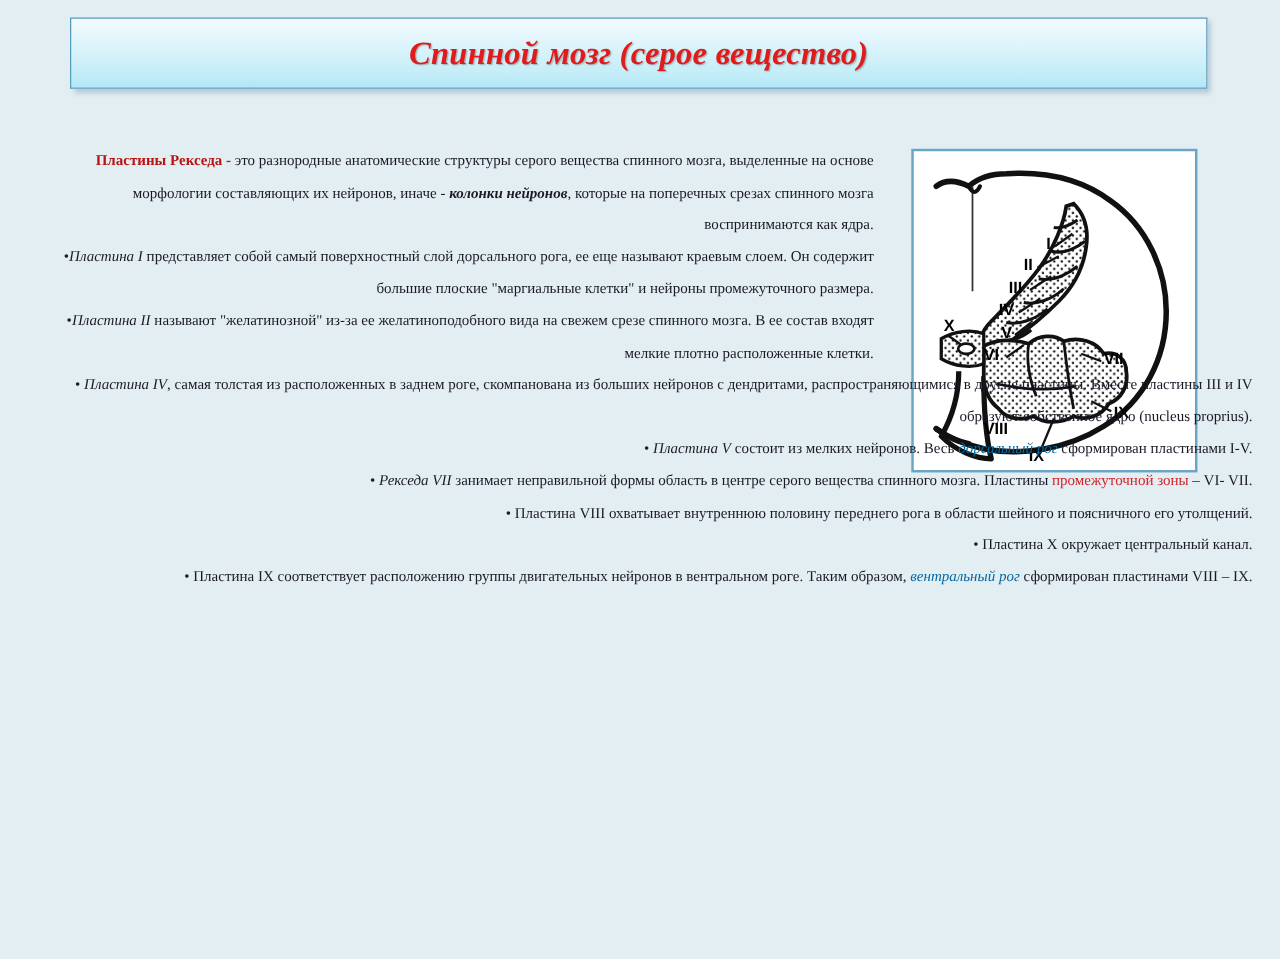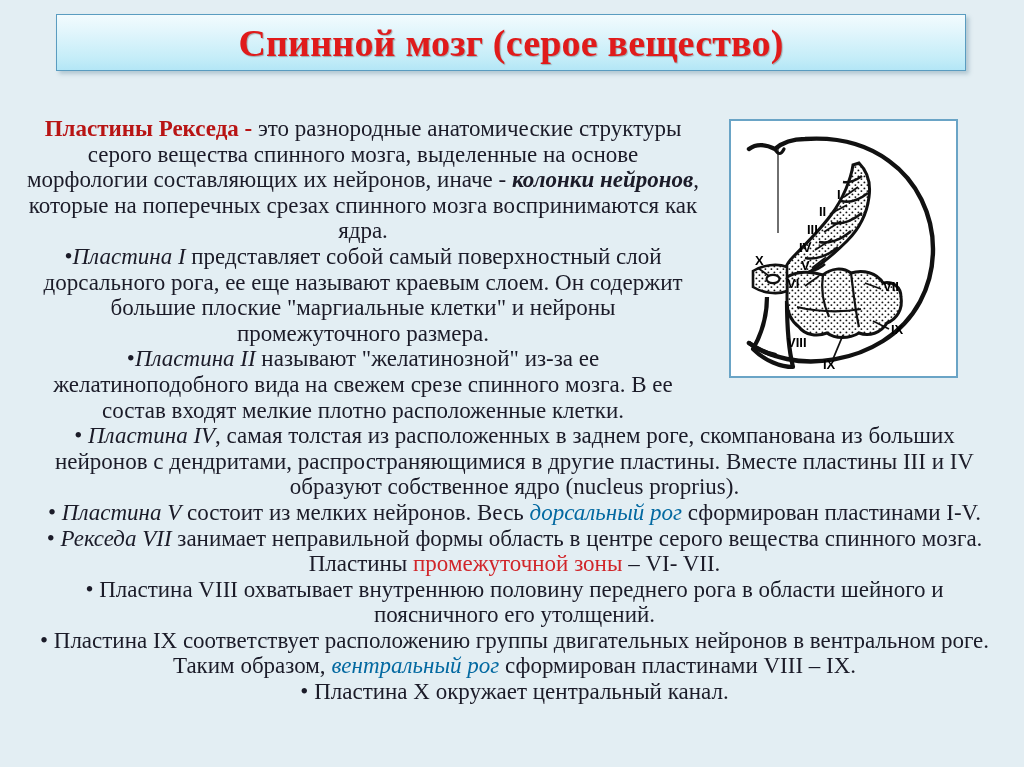--- a/index.html
+++ b/index.html
@@ -25,26 +25,27 @@
     box-sizing: border-box;
     border: 1px solid #5a9cc0;
     background: linear-gradient(to bottom, #f2fbfe 0%, #e3f6fc 28%, #c5edf8 78%, #b3e6f6 100%);
     box-shadow: 3px 3px 4px rgba(90, 130, 150, 0.35);
     display: flex;
     align-items: center;
     justify-content: center;
   }
   .title-text {
     color: #e01b1b;
-    font-size: 38px;
+    font-size: 26px;
     font-weight: bold;
     font-family: "Liberation Serif", "DejaVu Serif", serif;
     letter-spacing: 0.2px;
     text-shadow: 1px 1px 1px rgba(120, 120, 120, 0.55);
     white-space: nowrap;
+    font-style: italic;
   }
 
   
   .diagram-box {
     position: absolute;
     left: 729px;
     top: 119px;
     width: 229px;
     height: 259px;
     box-sizing: border-box;
@@ -63,24 +64,24 @@
     font-weight: bold;
     fill: #000;
   }
 
   
   .body-text {
     position: absolute;
     left: 27px;
     top: 116px;
     width: 975px;
-    font-size: 23px;
+    font-size: 12px;
     line-height: 25.6px;
     color: #1b1b28;
-    text-align: center;
+    text-align: right;
   }
   .body-text p {
     margin: 0;
     padding: 0;
   }
   
   .narrow {
     width: 672px;
   }
   .wide {
@@ -206,17 +207,17 @@
 
   <p class="wide"><span>• </span><span class="it">Пластина IV</span><span>, самая толстая из расположенных в заднем роге, скомпанована из больших нейронов с дендритами, распространяющимися в другие пластины. Вместе пластины III и IV образуют собственное ядро (nucleus proprius).</span></p>
 
   <p class="wide"><span>• </span><span class="it">Пластина V</span><span> состоит из мелких нейронов. Весь </span><span class="hl-red-italic">дорсальный рог</span><span> сформирован пластинами I-V.</span></p>
 
 
   <p class="wide"><span>• </span><span class="it">Рекседа VII</span><span> занимает неправильной формы область в центре серого вещества спинного мозга. Пластины </span><span class="hl-red">промежуточной зоны</span><span> – VI- VII.</span></p>
 
   <p class="wide"><span>• </span><span>Пластина VIII охватывает внутреннюю половину переднего рога в области шейного и поясничного его утолщений.</span></p>
 
+  <p class="wide"><span>• </span><span>Пластина X окружает центральный канал.</span></p>
+
   <p class="wide"><span>• </span><span>Пластина IX соответствует расположению группы двигательных нейронов в вентральном роге. Таким образом, </span><span class="hl-red-italic">вентральный рог</span><span> сформирован пластинами VIII – IX.</span></p>
 
-  <p class="wide"><span>• </span><span>Пластина X окружает центральный канал.</span></p>
-
 </div>
 
 </body></html>

